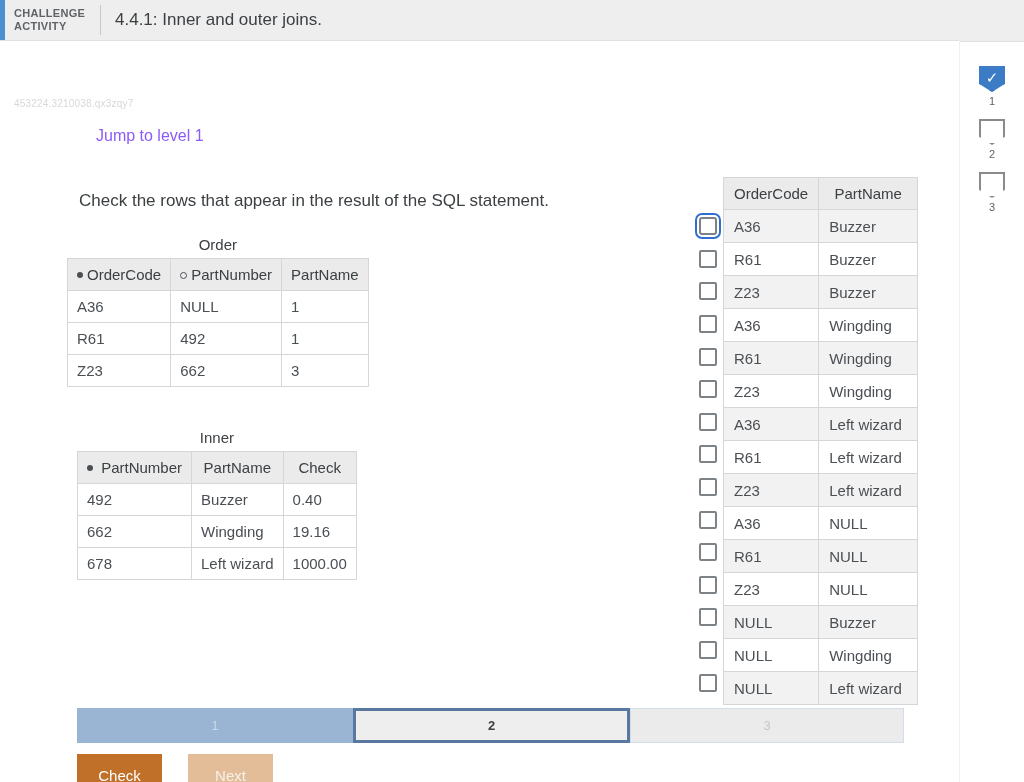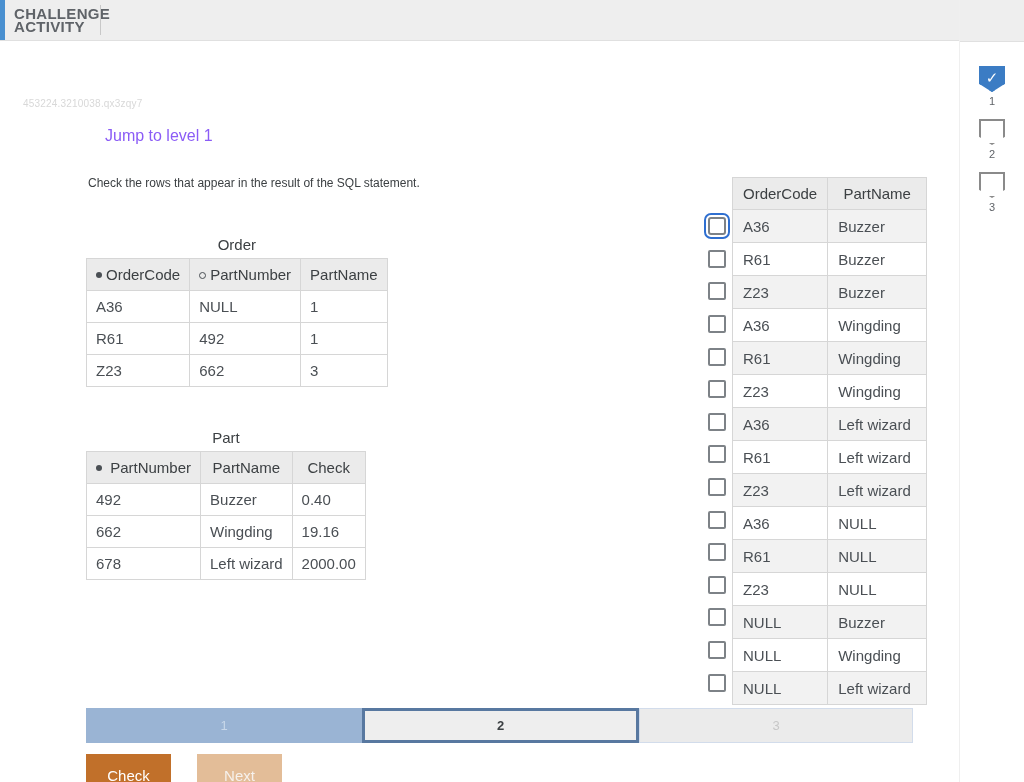--- a/index.html
+++ b/index.html
@@ -27,21 +27,21 @@
   }
   .header-accent {
     position: absolute;
     left: 0; top: 0;
     width: 5px; height: 40px;
     background: #4a90d0;
   }
   .header-kicker {
     margin-left: 14px;
     width: 78px;
-    font-size: 15px;
+    font-size: 11px;
     font-weight: bold;
     line-height: 13px;
     letter-spacing: 0.3px;
     color: #5f6368;
     text-transform: uppercase;
   }
   .header-divider {
     width: 1px;
     height: 30px;
     background: #c8c8c8;
@@ -127,43 +127,42 @@
     margin-top: 3px;
     font-size: 11px;
     color: #5f6368;
   }
 
   
   .content {
     position: relative;
     width: 960px;
     height: 681px;
-    margin-left: 9px;
   }
   .watermark {
     position: absolute;
     left: 14px;
     top: 57px;
     font-size: 10px;
     color: #d8d8d8;
     letter-spacing: 0.2px;
   }
   .jump-link {
     position: absolute;
     left: 96px;
     top: 86px;
     font-size: 16px;
     color: #8b5cf6;
     cursor: pointer;
   }
   .prompt {
     position: absolute;
     left: 79px;
-    top: 135px;
-    font-size: 12px;
+    top: 150px;
+    font-size: 17px;
     color: #3c4043;
   }
 
   
   .tbl-caption {
     text-align: center;
     font-size: 15px;
     color: #3c4043;
     margin-bottom: 5px;
   }
@@ -180,21 +179,21 @@
     white-space: nowrap;
   }
   table.db th {
     background: #ebebeb;
     color: #3c4043;
   }
   table.db td { background: #ffffff; }
 
   #order-block {
     position: absolute;
-    left: 77px;
+    left: 67px;
     top: 195px;
   }
   #order-block th { text-align: left; }
   #part-block {
     position: absolute;
     left: 77px;
     top: 388px;
   }
   #part-block th { text-align: center; }
   #part-block td { text-align: left; }
@@ -366,20 +365,21 @@
     color: #f6f1ec;
   }
 </style>
 </head>
 <body>
 
 <div class="header">
   <div class="header-accent"></div>
   <div class="header-kicker">CHALLENGE ACTIVITY</div>
   <div class="header-divider"></div>
+  <div class="header-title">4.4.1: Inner and outer joins.</div>
 </div>
 
 <div class="content">
 
   <div class="watermark">453224.3210038.qx3zqy7</div>
 
   <div class="jump-link">Jump to level 1</div>
 
   <div class="prompt">Check the rows that appear in the result of the SQL statement.</div>
 
@@ -411,21 +411,21 @@
         <tr>
           <td>Z23</td>
           <td>662</td>
           <td>3</td>
         </tr>
       </tbody>
     </table>
   </div>
 
   <div id="part-block">
-    <div class="tbl-caption">Part</div>
+    <div class="tbl-caption">Inner</div>
     <table class="db">
       <thead>
         <tr>
           <th>
             <span class="key-dot"></span>&nbsp;<span>PartNumber</span>
           </th>
           <th>PartName</th>
           <th>Check</th>
         </tr>
       </thead>
@@ -436,21 +436,21 @@
           <td>0.40</td>
         </tr>
         <tr>
           <td>662</td>
           <td>Wingding</td>
           <td>19.16</td>
         </tr>
         <tr>
           <td>678</td>
           <td>Left wizard</td>
-          <td>2000.00</td>
+          <td>1000.00</td>
         </tr>
       </tbody>
     </table>
   </div>
 
 
   <div class="answers">
     <div class="choices-wrap">
       <div class="cb-stack" id="cb-stack">
           <div class="cb-slot cb-col focused">

